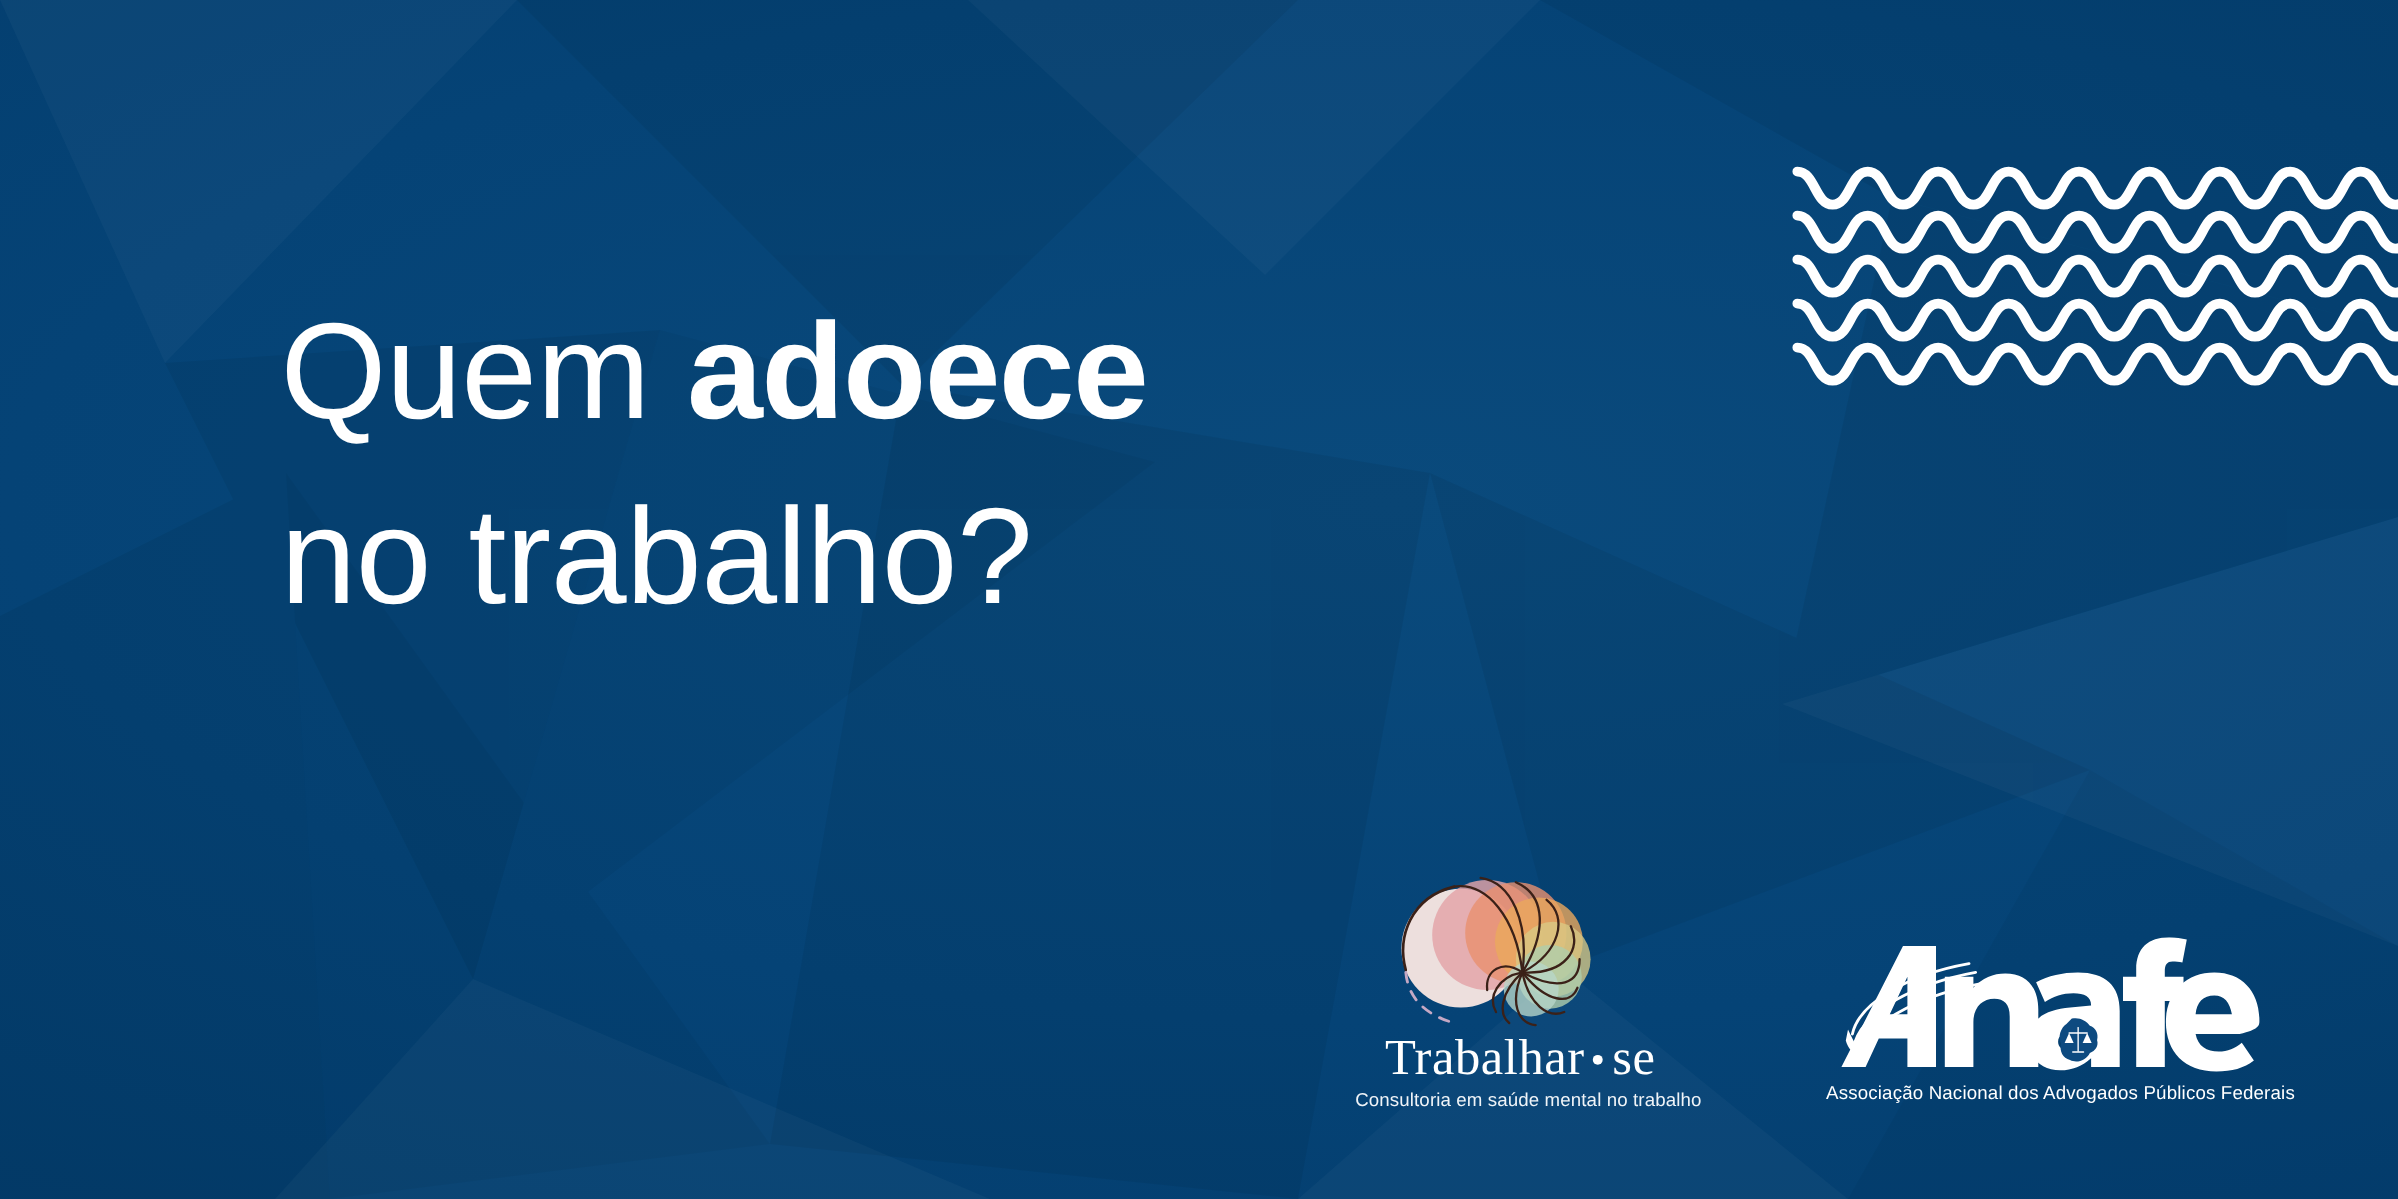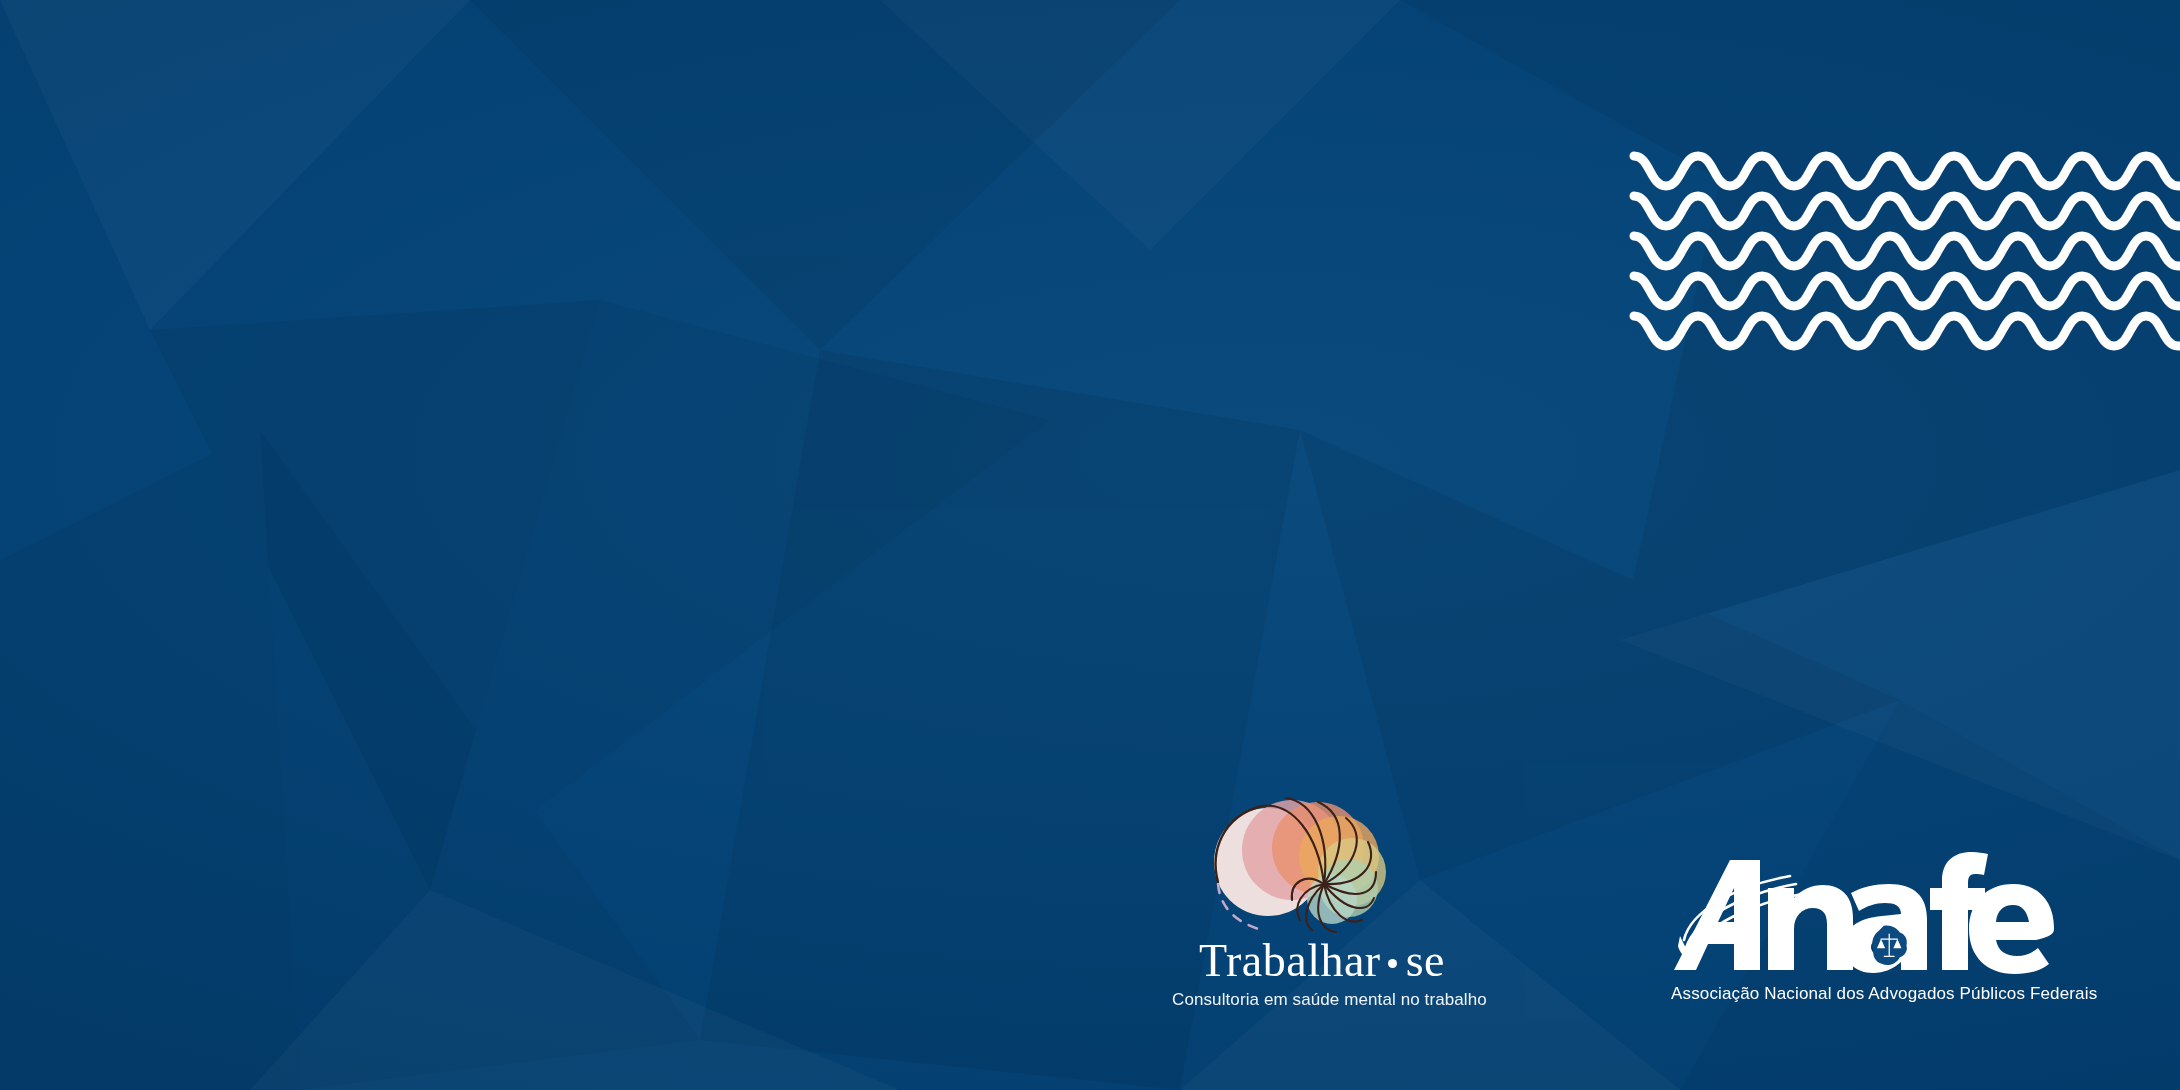--- a/index.html
+++ b/index.html
@@ -57,21 +57,21 @@
     left: 1634px;
     top: 152px;
     width: 560px;
     height: 200px;
   }
   .waves svg { display:block; width: 100%; height: 100%; overflow: visible; }
 
   
   .logo-trabalharse {
     position: absolute;
-    left: 1172px;
+    left: 1232px;
     top: 772px;
     width: 300px;
     height: 262px;
   }
   .ts-mark {
     position: absolute;
     left: 34px;
     top: 0;
     width: 200px;
     height: 170px;
@@ -120,21 +120,21 @@
     height: 180px;
   }
   .af-mark {
     position: absolute;
     left: 0; top: 0;
     width: 400px; height: 128px;
   }
   .af-mark svg { display:block; width:100%; height:100%; }
   .af-tag {
     position: absolute;
-    left: 15px;
+    left: 4px;
     top: 132px;
     width: 400px;
     text-align: center;
     color: #ffffff;
     font-size: 17px;
     font-weight: 400;
     letter-spacing: 0.15px;
     white-space: nowrap;
   }
 </style>
@@ -164,20 +164,26 @@
         <polygon points="1300,430 1900,700 1420,880"></polygon>
       </g>
       <g fill="#000000" opacity="0.035">
         <polygon points="600,300 1050,420 430,890"></polygon>
         <polygon points="1900,700 2180,860 2180,1090 1680,1090"></polygon>
         <polygon points="260,430 700,1040 300,1090"></polygon>
       </g>
     </svg>
   </div>
 
+  <div class="headline">
+    <span class="line line1">
+      <span class="w-light">Quem </span><span class="w-bold">adoece</span>
+    </span>
+    <span class="line line2 w-light">no trabalho?</span>
+  </div>
 
   <div class="waves">
     <svg viewBox="0 0 560 200" preserveAspectRatio="none" xmlns="http://www.w3.org/2000/svg">
       <g fill="none" stroke="#ffffff" stroke-width="9" stroke-linecap="round">
         <path d="M0,4 C16,4 16,34 32,34 C48,34 48,4 64,4 C80,4 80,34 96,34 C112,34 112,4 128,4 C144,4 144,34 160,34 C176,34 176,4 192,4 C208,4 208,34 224,34 C240,34 240,4 256,4 C272,4 272,34 288,34 C304,34 304,4 320,4 C336,4 336,34 352,34 C368,34 368,4 384,4 C400,4 400,34 416,34 C432,34 432,4 448,4 C464,4 464,34 480,34 C496,34 496,4 512,4 C528,4 528,34 544,34 C553,34 556,24 560,16"></path>
         <path d="M0,44 C16,44 16,74 32,74 C48,74 48,44 64,44 C80,44 80,74 96,74 C112,74 112,44 128,44 C144,44 144,74 160,74 C176,74 176,44 192,44 C208,44 208,74 224,74 C240,74 240,44 256,44 C272,44 272,74 288,74 C304,74 304,44 320,44 C336,44 336,74 352,74 C368,74 368,44 384,44 C400,44 400,74 416,74 C432,74 432,44 448,44 C464,44 464,74 480,74 C496,74 496,44 512,44 C528,44 528,74 544,74 C553,74 556,64 560,56"></path>
         <path d="M0,84 C16,84 16,114 32,114 C48,114 48,84 64,84 C80,84 80,114 96,114 C112,114 112,84 128,84 C144,84 144,114 160,114 C176,114 176,84 192,84 C208,84 208,114 224,114 C240,114 240,84 256,84 C272,84 272,114 288,114 C304,114 304,84 320,84 C336,84 336,114 352,114 C368,114 368,84 384,84 C400,84 400,114 416,114 C432,114 432,84 448,84 C464,84 464,114 480,114 C496,114 496,84 512,84 C528,84 528,114 544,114 C553,114 556,104 560,96"></path>
         <path d="M0,124 C16,124 16,154 32,154 C48,154 48,124 64,124 C80,124 80,154 96,154 C112,154 112,124 128,124 C144,124 144,154 160,154 C176,154 176,124 192,124 C208,124 208,154 224,154 C240,154 240,124 256,124 C272,124 272,154 288,154 C304,154 304,124 320,124 C336,124 336,154 352,154 C368,154 368,124 384,124 C400,124 400,154 416,154 C432,154 432,124 448,124 C464,124 464,154 480,154 C496,154 496,124 512,124 C528,124 528,154 544,154 C553,154 556,144 560,136"></path>
         <path d="M0,164 C16,164 16,194 32,194 C48,194 48,164 64,164 C80,164 80,194 96,194 C112,194 112,164 128,164 C144,164 144,194 160,194 C176,194 176,164 192,164 C208,164 208,194 224,194 C240,194 240,164 256,164 C272,164 272,194 288,194 C304,194 304,164 320,164 C336,164 336,194 352,194 C368,194 368,164 384,164 C400,164 400,194 416,194 C432,194 432,164 448,164 C464,164 464,194 480,194 C496,194 496,164 512,164 C528,164 528,194 544,194 C553,194 556,184 560,176"></path>
       </g>

